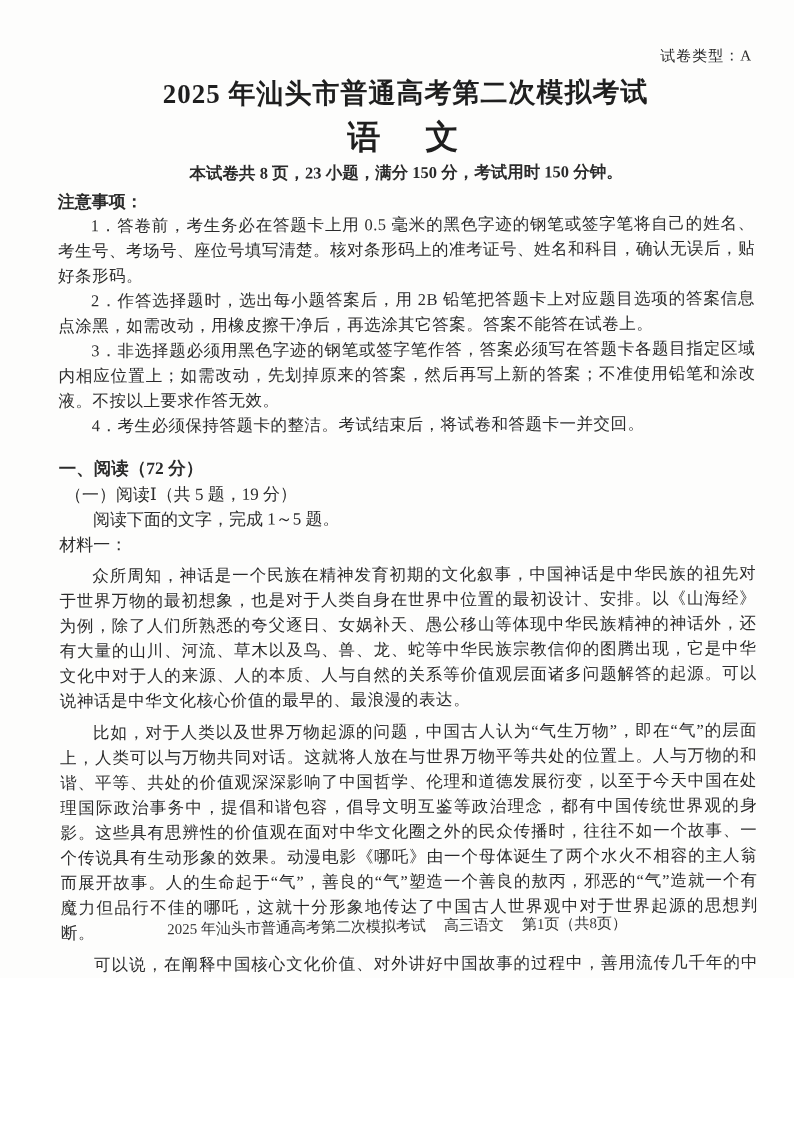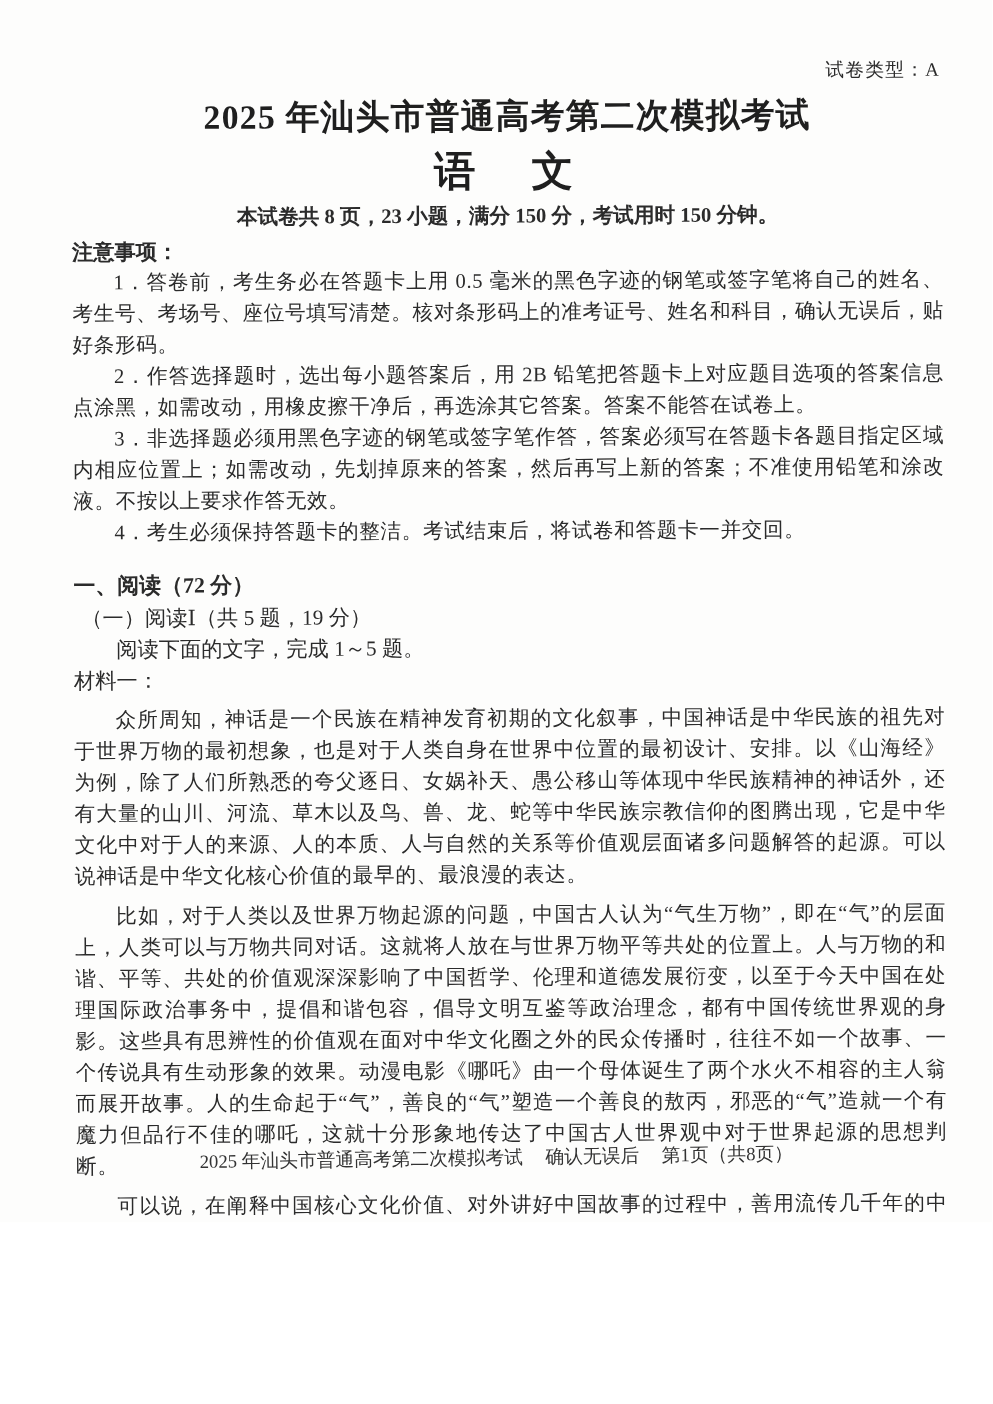--- a/index.html
+++ b/index.html
@@ -146,15 +146,15 @@
     <p class="material-label">材料一：</p>
 
     <p class="material-paragraph">众所周知，神话是一个民族在精神发育初期的文化叙事，中国神话是中华民族的祖先对于世界万物的最初想象，也是对于人类自身在世界中位置的最初设计、安排。以《山海经》为例，除了人们所熟悉的夸父逐日、女娲补天、愚公移山等体现中华民族精神的神话外，还有大量的山川、河流、草木以及鸟、兽、龙、蛇等中华民族宗教信仰的图腾出现，它是中华文化中对于人的来源、人的本质、人与自然的关系等价值观层面诸多问题解答的起源。可以说神话是中华文化核心价值的最早的、最浪漫的表达。</p>
     <p class="material-paragraph">比如，对于人类以及世界万物起源的问题，中国古人认为“气生万物”，即在“气”的层面上，人类可以与万物共同对话。这就将人放在与世界万物平等共处的位置上。人与万物的和谐、平等、共处的价值观深深影响了中国哲学、伦理和道德发展衍变，以至于今天中国在处理国际政治事务中，提倡和谐包容，倡导文明互鉴等政治理念，都有中国传统世界观的身影。这些具有思辨性的价值观在面对中华文化圈之外的民众传播时，往往不如一个故事、一个传说具有生动形象的效果。动漫电影《哪吒》由一个母体诞生了两个水火不相容的主人翁而展开故事。人的生命起于“气”，善良的“气”塑造一个善良的敖丙，邪恶的“气”造就一个有魔力但品行不佳的哪吒，这就十分形象地传达了中国古人世界观中对于世界起源的思想判断。</p>
     <p class="material-paragraph">可以说，在阐释中国核心文化价值、对外讲好中国故事的过程中，善用流传几千年的中国神话，有意识地放大和挖掘中国文化中独有的元素，往往更能收到事半功倍的效果。在这一点上，《哪吒》开了一个好头。</p>
 
     <div class="attribution">（摘自何明星《向世界讲述中国神话》）</div>
   </div>
 
   <div class="page-footer">
-    <span>2025 年汕头市普通高考第二次模拟考试</span><span class="footer-sep"></span><span>确认无误后</span><span class="footer-sep"></span><span>第1页（共8页）</span>
+    <span>2025 年汕头市普通高考第二次模拟考试</span><span class="footer-sep"></span><span>高三语文</span><span class="footer-sep"></span><span>第1页（共8页）</span>
   </div>
 </div>
 
 </body></html>

